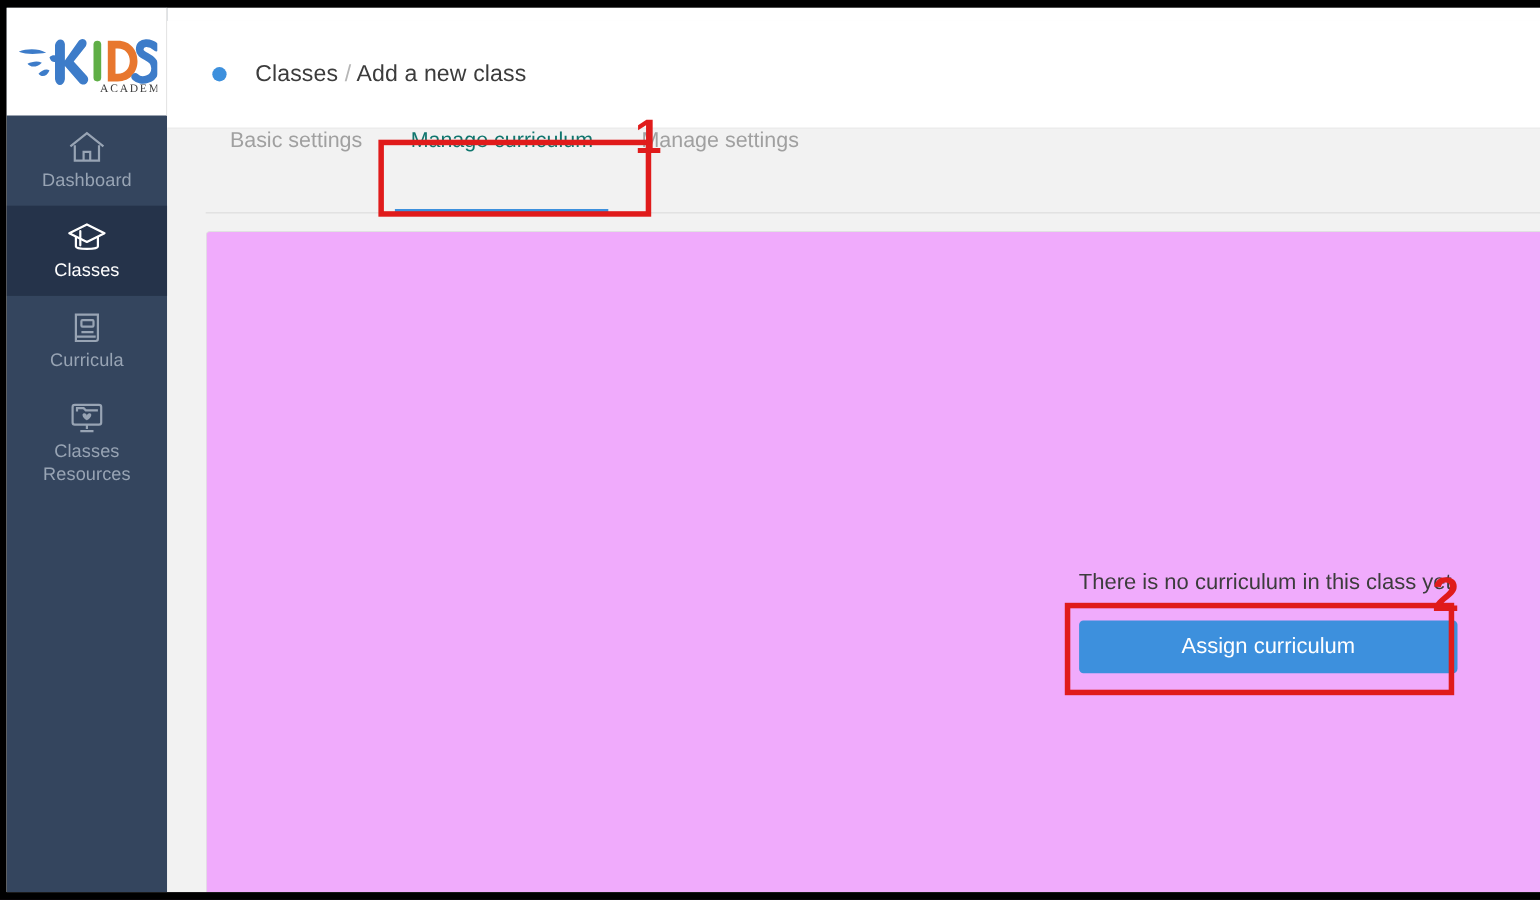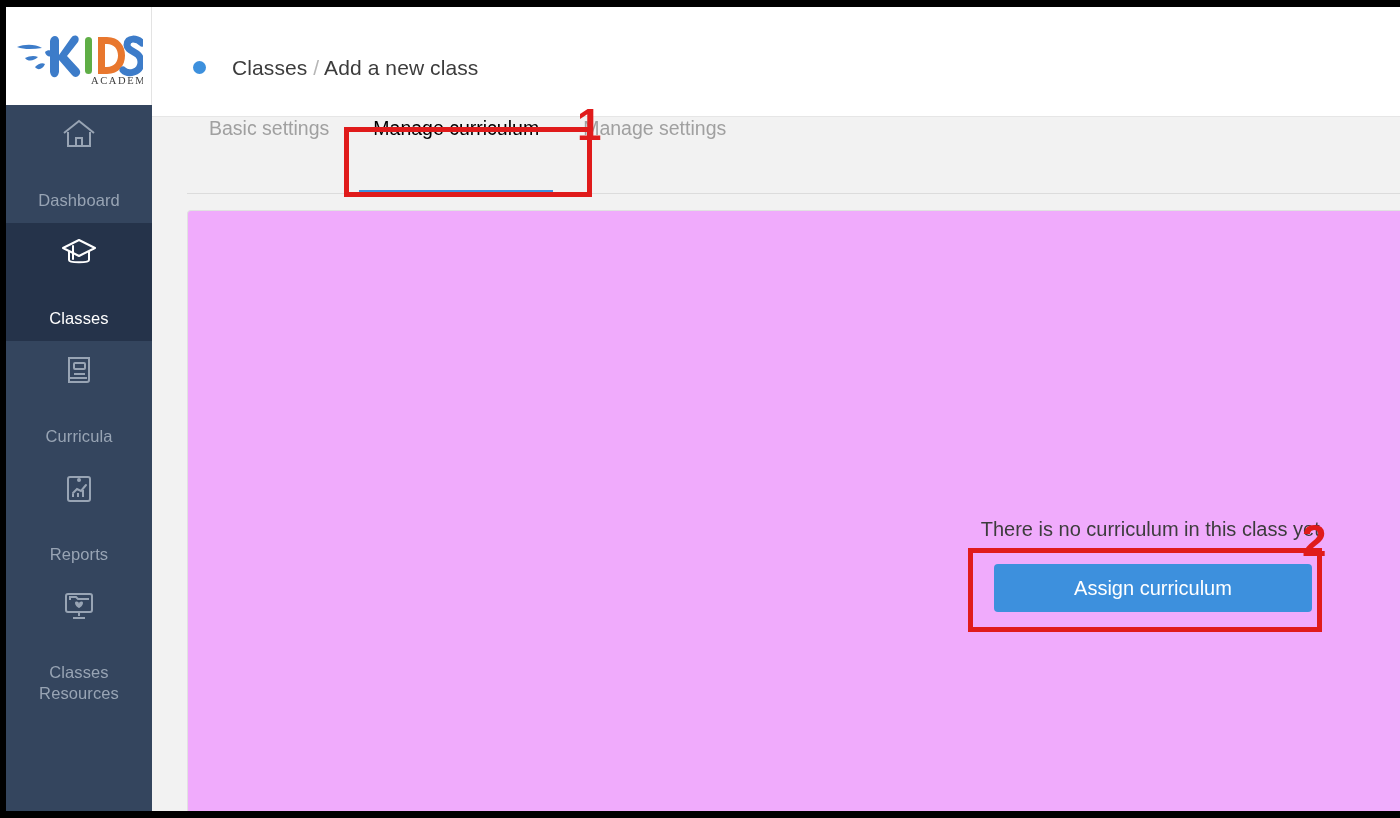--- a/index.html
+++ b/index.html
@@ -32,21 +32,20 @@
   .logo { position:relative; width:128px; height:62px; }
   .logo svg { display:block; }
 
   .nav { flex:1; padding-top:0; }
   .nav-item {
     display:flex; flex-direction:column; align-items:center; justify-content:center;
     padding:14px 4px 12px;
     color:#9aa6b6;
     text-decoration:none;
     cursor:pointer;
-    gap:36px;
   }
   .nav-item .ic { display:block; margin-bottom:5px; }
   .nav-item .ic svg { display:block; }
   .nav-label {
     font-size:16.5px; line-height:21px; text-align:center;
     color:#98a4b4; letter-spacing:.1px;
   }
   .nav-item.active { background:#25334a; }
   .nav-item.active .nav-label { color:#ffffff; }
 
@@ -81,21 +80,21 @@
     height:1px; background:#dcdcdc;
   }
   .tab {
     position:relative;
     font-size:19.5px;
     color:#a0a0a0;
     padding:0 22px 19px;
     cursor:pointer;
     white-space:nowrap;
   }
-  .tab.active { color:#000000; }
+  .tab.active { color:#0f766e; }
   .tab.active:after {
     content:""; position:absolute; left:8px; right:8px; bottom:0;
     height:4px; background:#3d90dd; z-index:2;
   }
 
   .card {
     position:absolute;
     left:35px; top:191px;
     right:0; bottom:0;
     background:#f0abfc;
@@ -108,21 +107,21 @@
     left:766px; top:305px;
     width:398px;
     text-align:center;
   }
   .empty-text {
     font-size:20px; color:#3c3c3c; line-height:26px;
     margin-bottom:22px; white-space:nowrap;
   }
   .assign-btn {
     display:inline-block;
-    width:318px; height:48px; line-height:48px;
+    width:344px; height:48px; line-height:48px;
     background:#3d90dd; color:#ffffff;
     font-size:20px; text-align:center;
     border:none; border-radius:4px;
     cursor:pointer;
     font-family:"Liberation Sans", sans-serif;
   }
 
   
   .anno {
     position:absolute;
@@ -208,31 +207,20 @@
             <path d="M5 3 L25 3 L25 25 C25 27, 23 27, 23 27 L5 27 Z"></path>
             <rect x="10" y="8" width="11" height="6" rx="1"></rect>
             <path d="M10 19 L21 19"></path>
             <path d="M5 23 L23 23"></path>
           </svg>
         </span>
         <span class="nav-label">Curricula</span>
       </a>
 
 
-      <a class="nav-item">
-        <span class="ic">
-          <svg width="30" height="30" viewBox="0 0 30 30" fill="none" stroke="#98a4b4" stroke-width="2">
-            <rect x="4" y="4" width="22" height="24" rx="2"></rect>
-            <circle cx="15" cy="7" r="2" fill="#98a4b4" stroke="none"></circle>
-            <path d="M9 20 L13 16 L17 18 L22 12" stroke-linecap="round"></path>
-            <path d="M9 24 L9 21 M14 24 L14 20 M19 24 L19 17"></path>
-          </svg>
-        </span>
-        <span class="nav-label">Reports</span>
-      </a>
 
       <a class="nav-item">
         <span class="ic">
           <svg width="34" height="30" viewBox="0 0 34 30" fill="none" stroke="#98a4b4" stroke-width="2">
             <rect x="4" y="3" width="26" height="18" rx="2"></rect>
             <path d="M8 9 L8 6 L14 6 L16 8 L26 8 L26 9"></path>
             <path d="M13 12 C13 10, 17 10, 17 13 C17 10, 21 10, 21 12 C21 15, 17 17, 17 17 C17 17, 13 15, 13 12 Z" fill="#98a4b4" stroke="none"></path>
             <path d="M17 21 L17 25 M11 27 L23 27"></path>
           </svg>
         </span>

